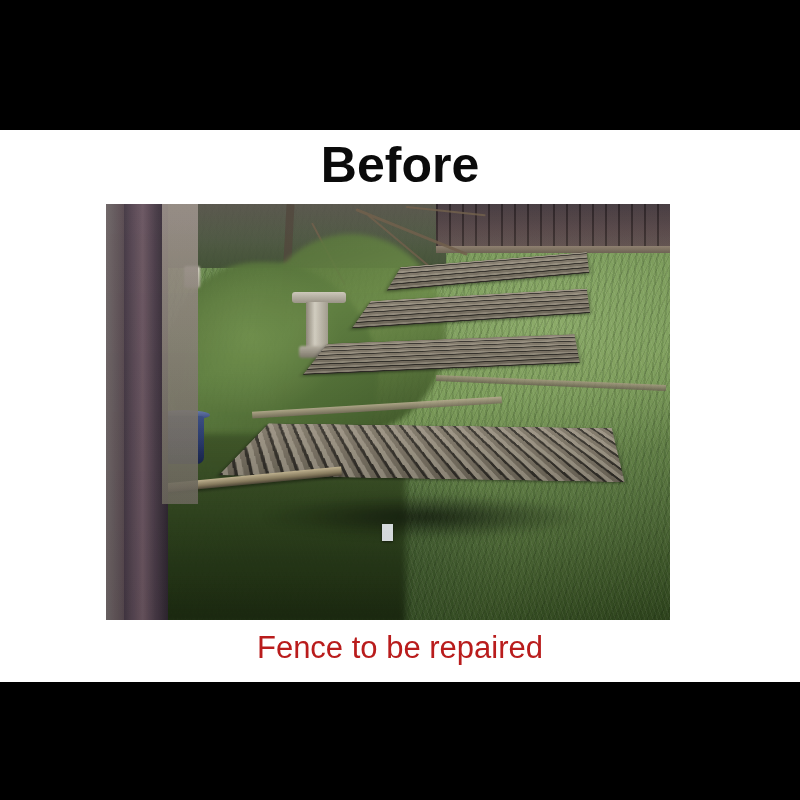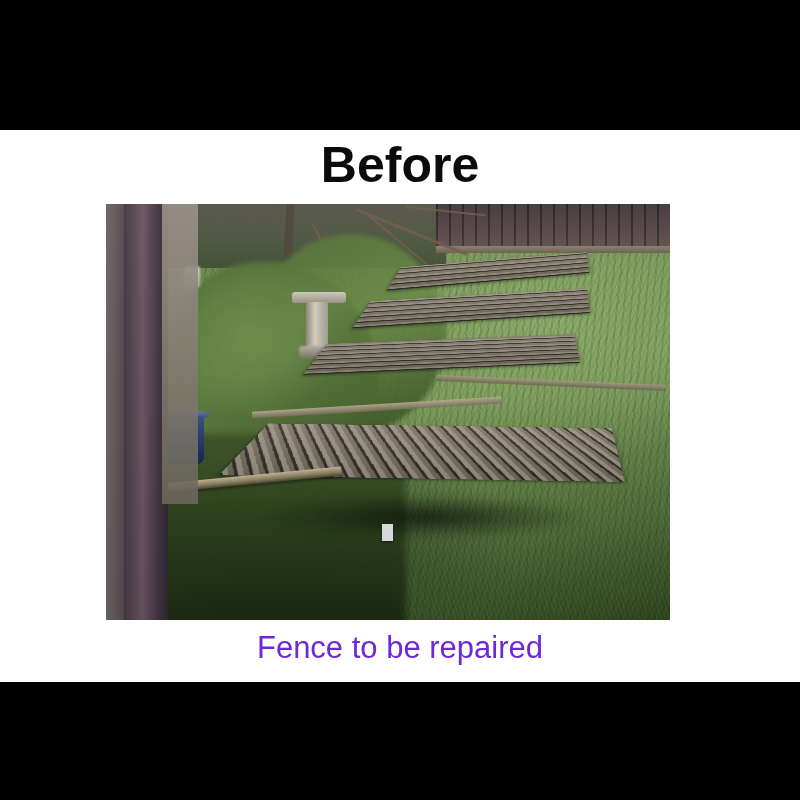--- a/index.html
+++ b/index.html
@@ -330,21 +330,21 @@
 
   #photo-caption {
     position: absolute;
     left: 0;
     top: 498px;
     width: 800px;
     text-align: center;
     font-size: 31px;
     line-height: 40px;
     font-weight: normal;
-    color: #6d28d9;
+    color: #b91c1c;
   }
 </style>
 </head>
 <body>
 
 <div id="slide-root">
 
   <div class="letterbox letterbox-top"></div>
 
   <div id="content-stage">

